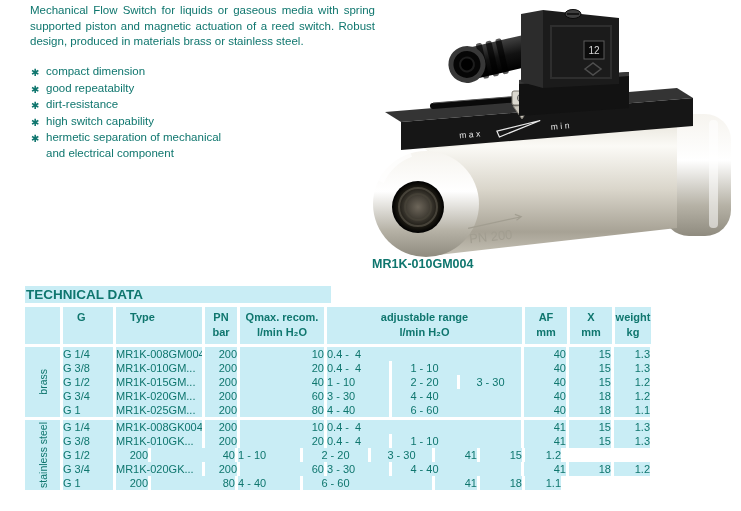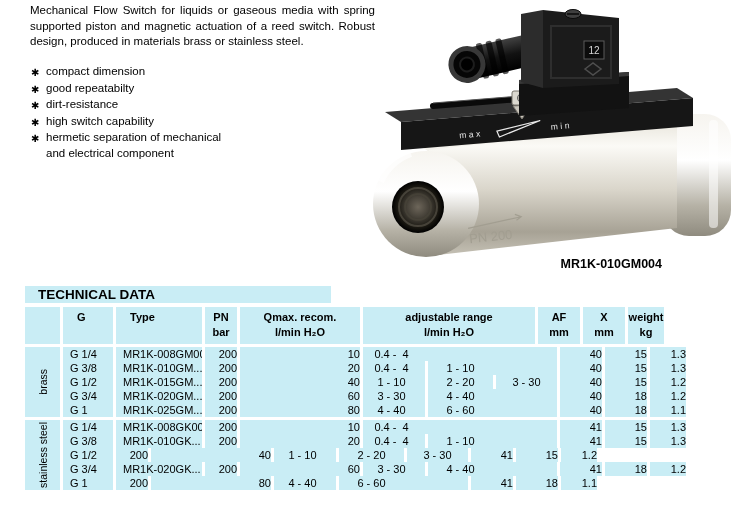--- a/index.html
+++ b/index.html
@@ -1,52 +1,52 @@
 <!DOCTYPE html>
 <html><head>
 <meta charset="utf-8">
 <style>
   :root{ --cy:#c9edf5; }
   html,body{margin:0;padding:0;background:#fff;}
   .page{position:relative;width:741px;height:511px;background:#fff;overflow:hidden;
-        font-family:"Liberation Sans",sans-serif;color:#000000;}
+        font-family:"Liberation Sans",sans-serif;color:#0f766e;}
 
   
   .intro{position:absolute;left:30px;top:3px;width:345px;font-size:11.5px;line-height:15.5px;text-align:justify;}
   .features{position:absolute;left:31px;top:64px;width:212px;font-size:11.5px;line-height:15.5px;}
   .feat{display:flex;}
   .feat .b{width:15px;font-size:10px;padding-top:1px;}
   .feat .t{flex:1;}
 
   
   .photo{position:absolute;left:371px;top:2px;}
-  .caption{position:absolute;left:372px;top:257px;width:290px;text-align:right;font-weight:bold;font-size:12.5px;}
+  .caption{position:absolute;left:372px;top:257px;width:290px;text-align:left;font-weight:bold;font-size:12.5px;}
 
   
   .tech-head{position:absolute;left:25px;top:286px;width:306px;height:17px;background:var(--cy);
-             font-weight:bold;font-size:13.5px;line-height:17px;padding-left:13px;box-sizing:border-box;}
+             font-weight:bold;font-size:13.5px;line-height:17px;padding-left:1px;box-sizing:border-box;}
   .tbl{position:absolute;left:25px;top:307px;font-size:11px;}
   .c{background:var(--cy);box-sizing:border-box;white-space:pre;overflow:hidden;}
   .gap{margin-right:3px;}
-  .w-mat{width:35px}.w-g{width:50px}.w-type{width:86px}.w-pn{width:32px}.w-qmax{width:120px}
-  .w-range{width:172px}.w-r1{width:62px}.w-r2{width:68px}.w-r3{width:64px}
+  .w-mat{width:35px}.w-g{width:50px}.w-type{width:86px}.w-pn{width:32px}.w-qmax{width:84px}
+  .w-range{width:195px}.w-r1{width:62px}.w-r2{width:68px}.w-r3{width:64px}
   .w-af{width:42px}.w-x{width:42px}.w-wt{width:36px}
   .thead{display:flex;height:37px;}
   .thead .c{padding-top:3px;}
   .th-label{display:block;font-weight:bold;text-align:center;line-height:15px;}
   .th-sub{display:block;text-align:center;line-height:15px;font-weight:bold;}
   .th-left{text-align:left;padding-left:7px;}
   .section{display:flex;margin-top:3px;}
   .matcell{width:35px;background:var(--cy);display:flex;align-items:center;justify-content:center;
            margin-right:3px;overflow:hidden;}
   .matlabel{writing-mode:vertical-rl;transform:rotate(180deg);font-size:10.5px;white-space:nowrap;}
   .tr{display:flex;height:14px;line-height:14px;}
-  .cl{text-align:left;padding-left:7px;}
+  .cl{text-align:left;}
   .num{text-align:right;}
-  .r1{text-align:center;padding-right:5px;}
+  .r1{text-align:left;padding-right:5px;}
   .r2,.r3{text-align:center;}
   .r2:not(:empty),.r3:not(:empty){border-left:3px solid #fff;}
   .footnote{position:absolute;left:28px;top:494px;font-size:11.5px;}
 </style>
 </head>
 <body>
 
 <div class="page">
 
   <div class="intro">Mechanical Flow Switch for liquids or gaseous media with spring supported piston and magnetic actuation of a reed switch. Robust design, produced in materials brass or stainless steel.</div>

